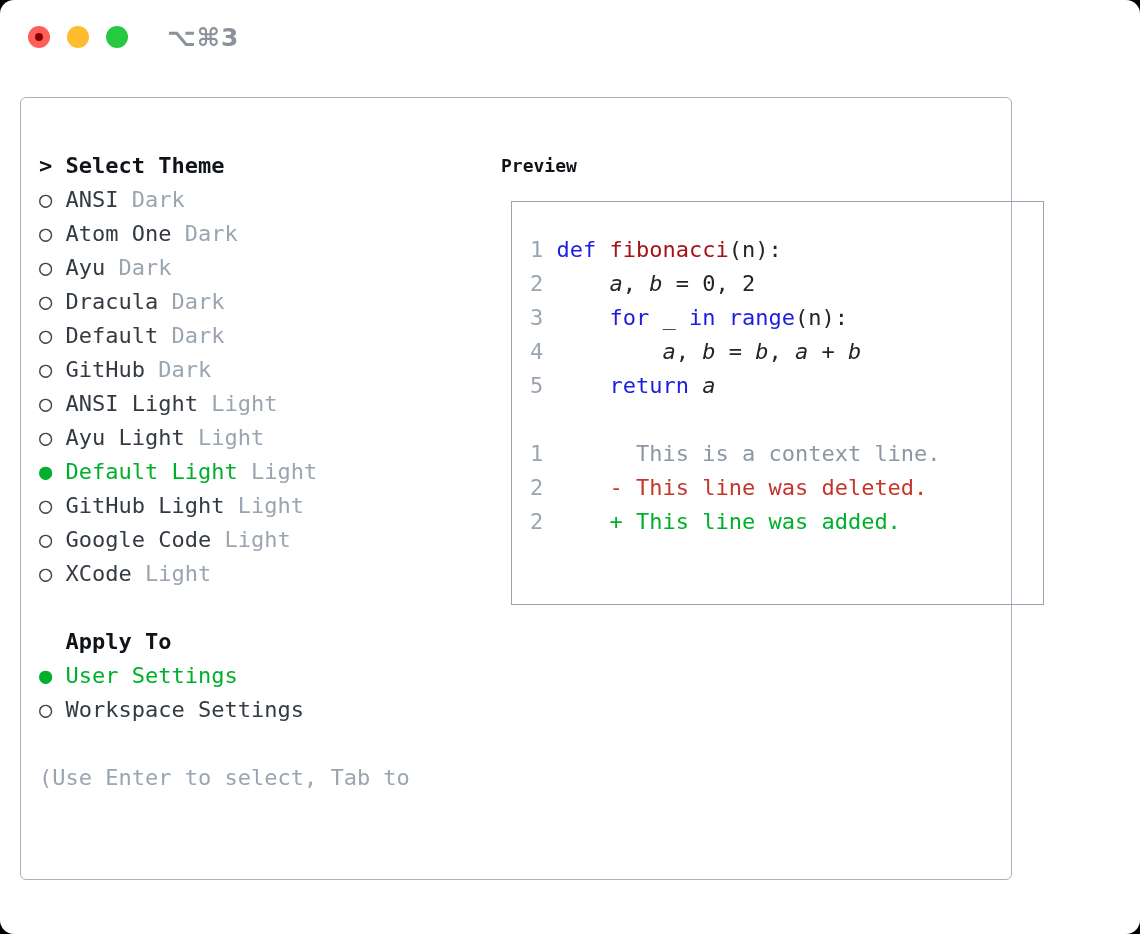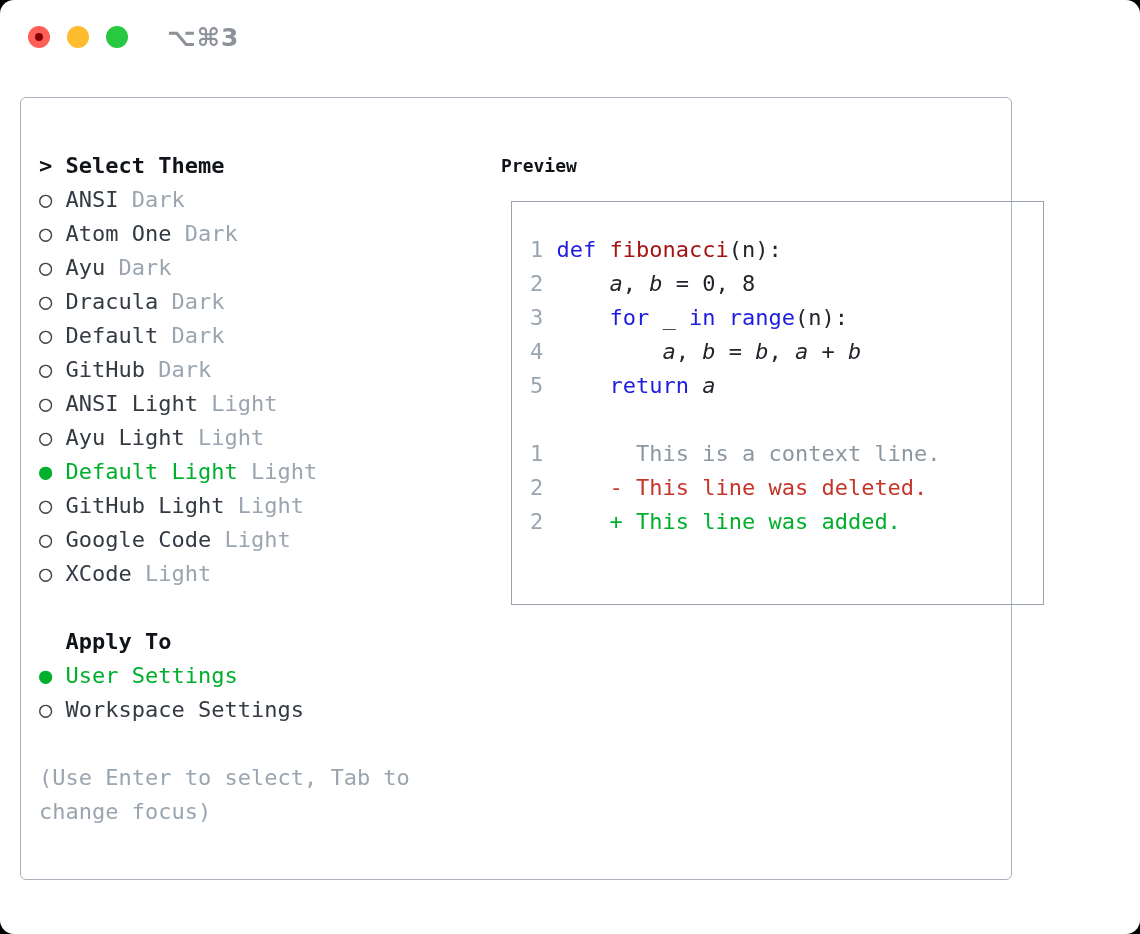--- a/index.html
+++ b/index.html
@@ -77,26 +77,25 @@
         <div class="row selected"><span class="bullet on">●</span> <span class="name">Default Light</span> <span class="tag">Light</span></div>
         <div class="row"><span class="bullet">○</span> <span class="name">GitHub Light</span> <span class="tag">Light</span></div>
         <div class="row"><span class="bullet">○</span> <span class="name">Google Code</span> <span class="tag">Light</span></div>
         <div class="row"><span class="bullet">○</span> <span class="name">XCode</span> <span class="tag">Light</span></div>
         <div class="row"></div>
         <div class="row">  <span class="hdr">Apply To</span></div>
         <div class="row selected"><span class="bullet on">●</span> <span class="name">User Settings</span></div>
         <div class="row"><span class="bullet">○</span> <span class="name">Workspace Settings</span></div>
         <div class="row"></div>
         <div class="row"><span class="help">(Use Enter to select, Tab to</span></div>
-        <div class="row"><span class="help">change focus)</span></div>
       </div>
     <div class="preview-title">Preview</div>
     <div class="preview-box" id="preview-box">
         <div class="row"><span class="ln">1</span><span class="p"> </span><span class="kw">def</span><span class="p"> </span><span class="fn">fibonacci</span><span class="p">(n):</span></div>
-        <div class="row"><span class="ln">2</span><span class="p">     </span><span class="v">a</span><span class="p">, </span><span class="v">b</span><span class="p"> = 0, 8</span></div>
+        <div class="row"><span class="ln">2</span><span class="p">     </span><span class="v">a</span><span class="p">, </span><span class="v">b</span><span class="p"> = 0, 2</span></div>
         <div class="row"><span class="ln">3</span><span class="p">     </span><span class="kw">for</span><span class="p"> _ </span><span class="kw">in</span><span class="p"> </span><span class="kw">range</span><span class="p">(n):</span></div>
         <div class="row"><span class="ln">4</span><span class="p">         </span><span class="v">a</span><span class="p">, </span><span class="v">b</span><span class="p"> = </span><span class="v">b</span><span class="p">, </span><span class="v">a</span><span class="p"> + </span><span class="v">b</span></div>
         <div class="row"><span class="ln">5</span><span class="p">     </span><span class="kw">return</span><span class="p"> </span><span class="v">a</span></div>
         <div class="row"></div>
         <div class="row"><span class="ln">1</span><span class="context">       This is a context line.</span></div>
         <div class="row"><span class="ln">2</span><span class="deleted">     - This line was deleted.</span></div>
         <div class="row"><span class="ln">2</span><span class="added">     + This line was added.</span></div>
       </div>
   </div>
 

